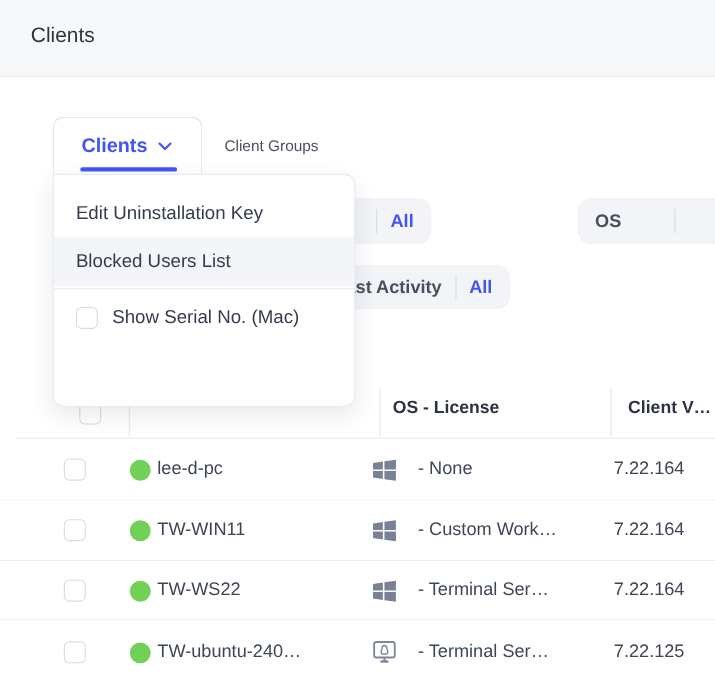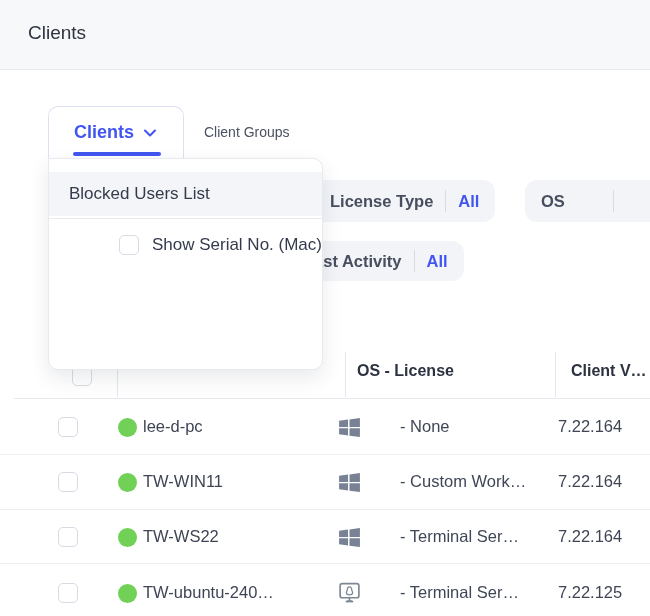--- a/index.html
+++ b/index.html
@@ -73,21 +73,21 @@
     font-size: 17px; color: #343b4c;
   }
   .menu-item {
     height: 44px; display: flex; align-items: center;
     padding-left: 20px; cursor: pointer; white-space: nowrap;
   }
   .menu-item.highlight { background: #f4f5f8; }
   .menu-divider { height: 1px; background: #e9ebef; margin: 2px 0 4px 0; }
   .menu-check-row {
     height: 44px; display: flex; align-items: center; gap: 13px;
-    padding-left: 20px; cursor: pointer; justify-content: flex-end;
+    padding-left: 20px; cursor: pointer;
   }
 
   .checkbox {
     display: inline-block; width: 20px; height: 20px;
     background: #ffffff; border: 1.5px solid #d7dbe4; border-radius: 5px;
     cursor: pointer; flex: none;
   }
 
   
   .thead {
@@ -111,21 +111,21 @@
     position: absolute; left: 118px; top: 18px;
     width: 19px; height: 19px; border-radius: 50%;
     background: #70d156;
   }
   .row .name {
     position: absolute; left: 143px; top: 17px;
     font-size: 16.5px; color: #3e4554; white-space: nowrap;
   }
   .row .os-icon { position: absolute; left: 337px; top: 15px; width: 25px; height: 25px; }
   .row .license {
-    position: absolute; left: 400px; top: 17px;
+    position: absolute; left: 380px; top: 17px;
     font-size: 16.5px; color: #3f4757; white-space: nowrap;
   }
   .row .version {
     position: absolute; left: 558px; top: 17px;
     font-size: 16.5px; color: #3e4554; white-space: nowrap;
   }
 </style>
 </head>
 <body>
 
@@ -140,37 +140,37 @@
         <polyline points="3,5.5 8,10.5 13,5.5" fill="none" stroke="#4255f0" stroke-width="2" stroke-linecap="round" stroke-linejoin="round"></polyline>
       </svg>
   </span>
   <span class="tab-underline"></span>
 </div>
 <div class="tab-groups">
   <span>Client Groups</span>
 </div>
 
 <div class="chip chip-license">
-  <span class="chip-label">License Type</span>
   <span class="chip-sep"></span>
   <span class="chip-value">All</span>
 </div>
 <div class="chip chip-os">
   <span class="chip-label">OS</span>
   <span class="chip-sep"></span>
   <span class="chip-value">All</span>
 </div>
 <div class="chip chip-partial"></div>
 <div class="chip chip-activity">
   <span class="chip-label">Last Activity</span>
   <span class="chip-sep"></span>
   <span class="chip-value">All</span>
 </div>
 
 <div class="menu">
+  <div class="menu-item">Edit Uninstallation Key</div>
   <div class="menu-item highlight">Blocked Users List</div>
   <div class="menu-divider"></div>
   <div class="menu-check-row">
     <span class="checkbox"></span>
     <span>Show Serial No. (Mac)</span>
   </div>
 </div>
 
 <div class="thead">
   <span class="col-sep" style="left:103px;"></span>

